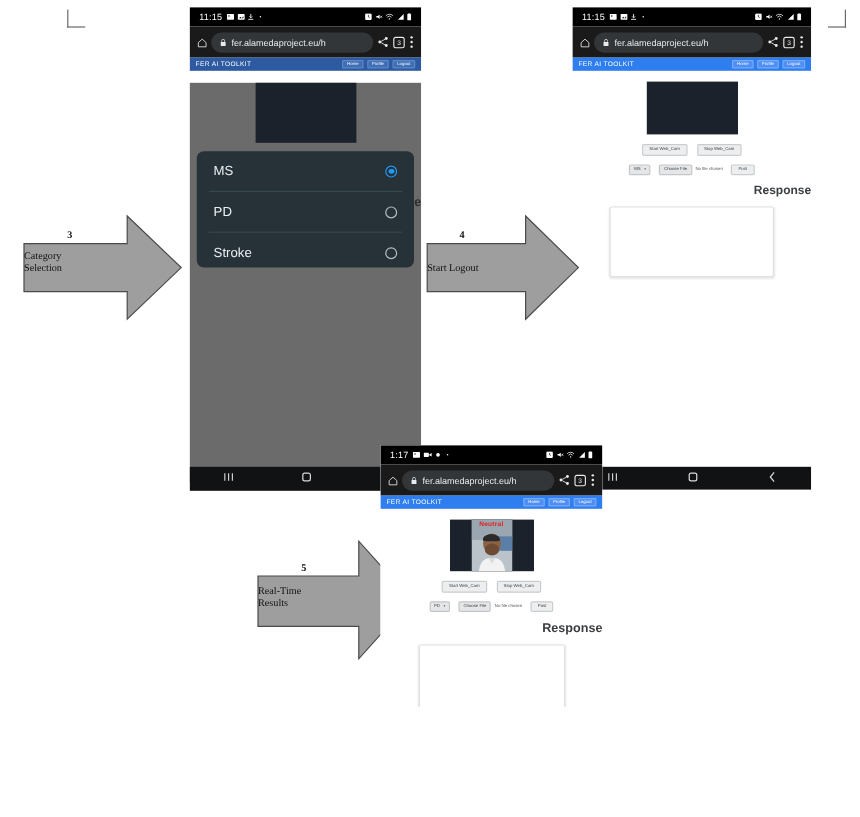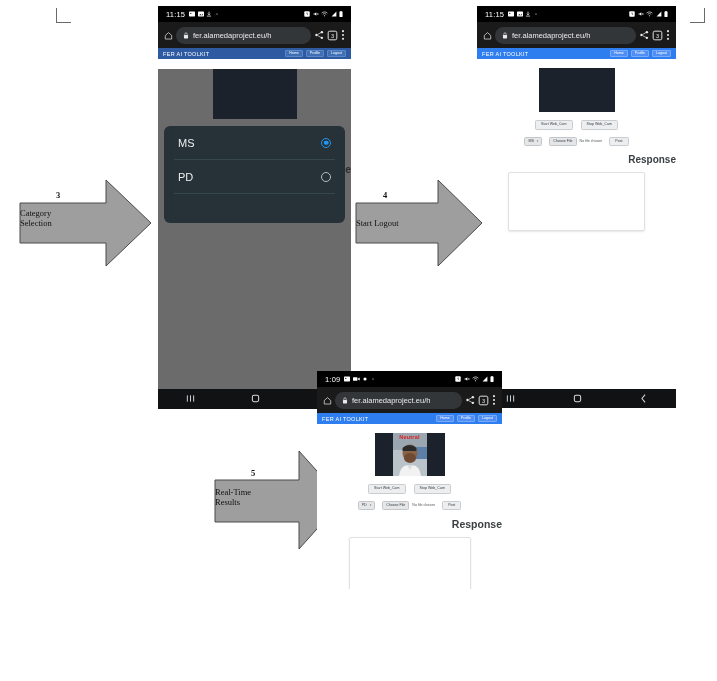--- a/index.html
+++ b/index.html
@@ -343,20 +343,24 @@
       <div class="sheet-row">
         <span>MS</span>
         <span class="radio on"></span>
       </div>
       <div class="sheet-div"></div>
       <div class="sheet-row">
         <span>PD</span>
         <span class="radio"></span>
       </div>
       <div class="sheet-div"></div>
+      <div class="sheet-row">
+        <span>Stroke</span>
+        <span class="radio"></span>
+      </div>
     </div>
   </div>
 
   <div class="androidnav" style="position:absolute;left:0;right:0;bottom:8px;height:20px;">
     <span>
       <svg width="11" height="11" viewBox="0 0 14 14">
           <path d="M3 3v8M7 3v8M11 3v8" stroke="#d8dade" stroke-width="1.2"></path>
         </svg>
     </span>
     <span>
@@ -394,21 +398,21 @@
     <path d="M2,32 L86,32 L86,3 L130,52 L86,101 L86,74 L2,74 Z" fill="#9e9e9e" stroke="#4a4a4a" stroke-width="1"></path>
   </svg>
 </div>
 <div class="arrow-num" style="left:251px;top:468px;">5</div>
 <div class="arrow-label" style="left:215px;top:487px;width:86px;">Real-Time<br>Results</div>
 
 <div class="phone" id="p5" style="left:317px;top:371px;width:185px;height:218px;
      box-shadow:0 0 0 0 rgba(0,0,0,0);">
 
   <div class="statusbar">
-    <span class="sb-time">1:09</span>
+    <span class="sb-time">1:17</span>
     <span class="sb-icons-left">
       <svg class="sbi" width="6" height="6" viewBox="0 0 10 10">
           <rect x="0" y="1" width="10" height="8" rx="1" fill="#fff"></rect>
           <circle cx="3" cy="4" r="1" fill="#0d0d0d"></circle>
         </svg>
       <svg class="sbi" width="7" height="6" viewBox="0 0 12 10">
           <rect x="0" y="2" width="7.5" height="6" rx="1" fill="#fff"></rect>
           <path d="M8 4.5l3.5-2v5l-3.5-2z" fill="#fff"></path>
         </svg>
       <svg class="sbi" width="6" height="6" viewBox="0 0 10 10">

